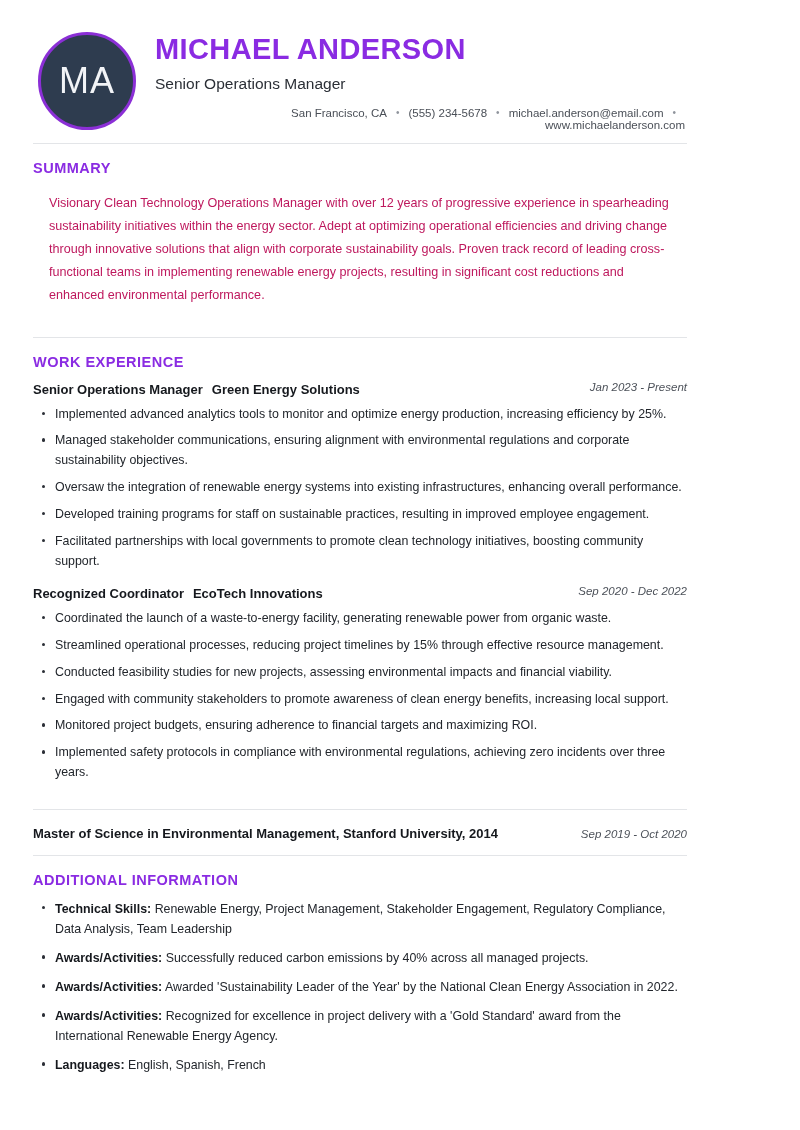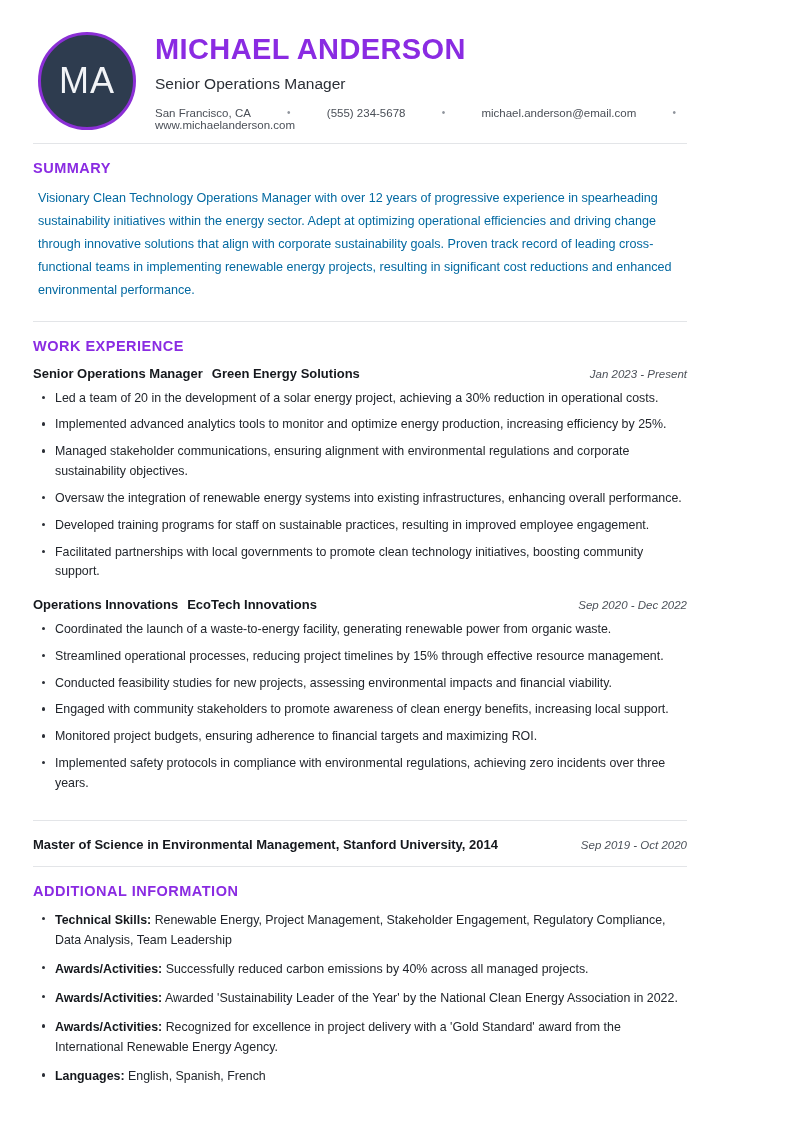--- a/index.html
+++ b/index.html
@@ -74,21 +74,21 @@
   }
   .job-title {
     font-size: 15.5px;
     color: #2b2f36;
     font-weight: 400;
     margin: 0 0 14px 0;
     line-height: 1.2;
   }
   .contact {
     display: flex;
-    justify-content: space-between;
+    justify-content: flex-end;
     align-items: center;
     flex-wrap: wrap;
     font-size: 11.5px;
     color: #4a4f57;
     gap: 0;
     padding-right: 2px;
   }
   .contact-item { white-space: nowrap; }
   .contact-sep {
     color: #8f949c;
@@ -111,30 +111,30 @@
     color: #8a2be2;
     font-size: 14.5px;
     font-weight: 700;
     letter-spacing: 0.5px;
     text-transform: uppercase;
     margin: 0 0 11px 0;
   }
   .summary-text {
     font-size: 12.6px;
     line-height: 1.82;
-    color: #0369a1;
-    margin: 5px;
+    color: #be185d;
+    margin: 16px;
     padding-bottom: 14px;
   }
 
   
   .entry { margin-bottom: 4px; }
   .entry-head {
     display: flex;
-    align-items: center;
+    align-items: flex-start;
     justify-content: space-between;
     gap: 22px;
     margin-bottom: 6px;
   }
   .entry-head-left {
     font-size: 13px;
     font-weight: 700;
     color: #15181d;
     line-height: 1.35;
   }
@@ -257,33 +257,32 @@
 
       <div class="exp-block">
         <div class="entry">
           <div class="entry-head">
             <div class="entry-head-left">
               <span>Senior Operations Manager</span><span class="entry-company">Green Energy Solutions</span>
             </div>
             <div class="entry-dates">Jan 2023 - Present</div>
           </div>
           <ul class="bullets">
-            <li>Led a team of 20 in the development of a solar energy project, achieving a 30% reduction in operational costs.</li>
             <li>Implemented advanced analytics tools to monitor and optimize energy production, increasing efficiency by 25%.</li>
             <li>Managed stakeholder communications, ensuring alignment with environmental regulations and corporate sustainability objectives.</li>
             <li>Oversaw the integration of renewable energy systems into existing infrastructures, enhancing overall performance.</li>
             <li>Developed training programs for staff on sustainable practices, resulting in improved employee engagement.</li>
             <li>Facilitated partnerships with local governments to promote clean technology initiatives, boosting community support.</li>
           </ul>
         </div>
 
         <div class="entry">
           <div class="entry-head">
             <div class="entry-head-left">
-              <span>Operations Innovations</span><span class="entry-company">EcoTech Innovations</span>
+              <span>Recognized Coordinator</span><span class="entry-company">EcoTech Innovations</span>
             </div>
             <div class="entry-dates">Sep 2020 - Dec 2022</div>
           </div>
           <ul class="bullets">
             <li>Coordinated the launch of a waste-to-energy facility, generating renewable power from organic waste.</li>
             <li>Streamlined operational processes, reducing project timelines by 15% through effective resource management.</li>
             <li>Conducted feasibility studies for new projects, assessing environmental impacts and financial viability.</li>
             <li>Engaged with community stakeholders to promote awareness of clean energy benefits, increasing local support.</li>
             <li>Monitored project budgets, ensuring adherence to financial targets and maximizing ROI.</li>
             <li>Implemented safety protocols in compliance with environmental regulations, achieving zero incidents over three years.</li>

